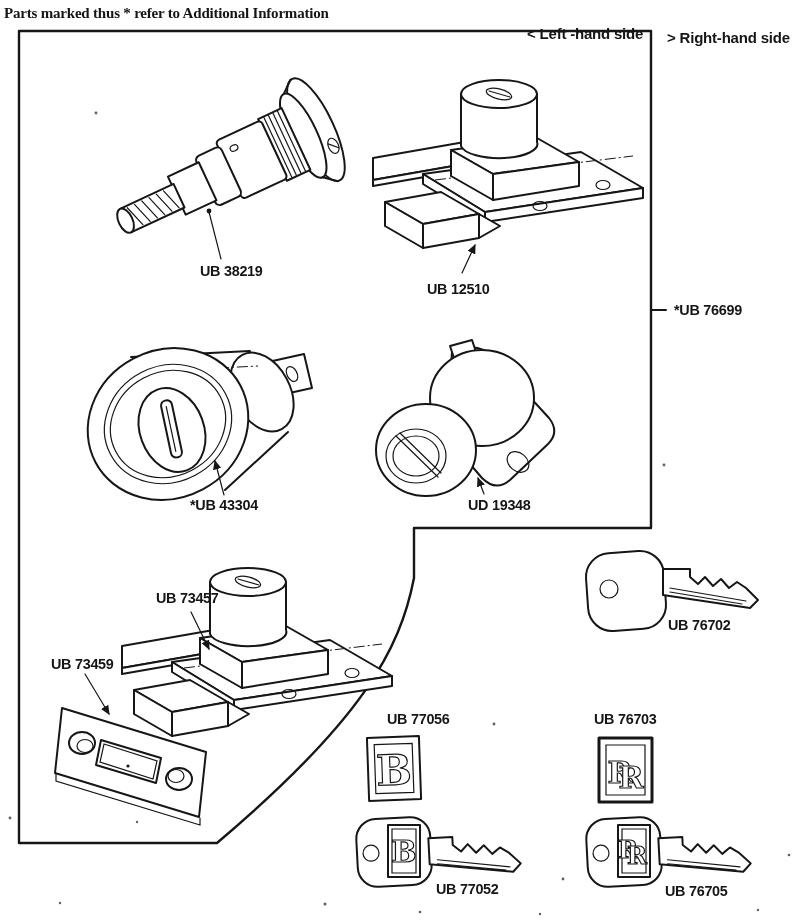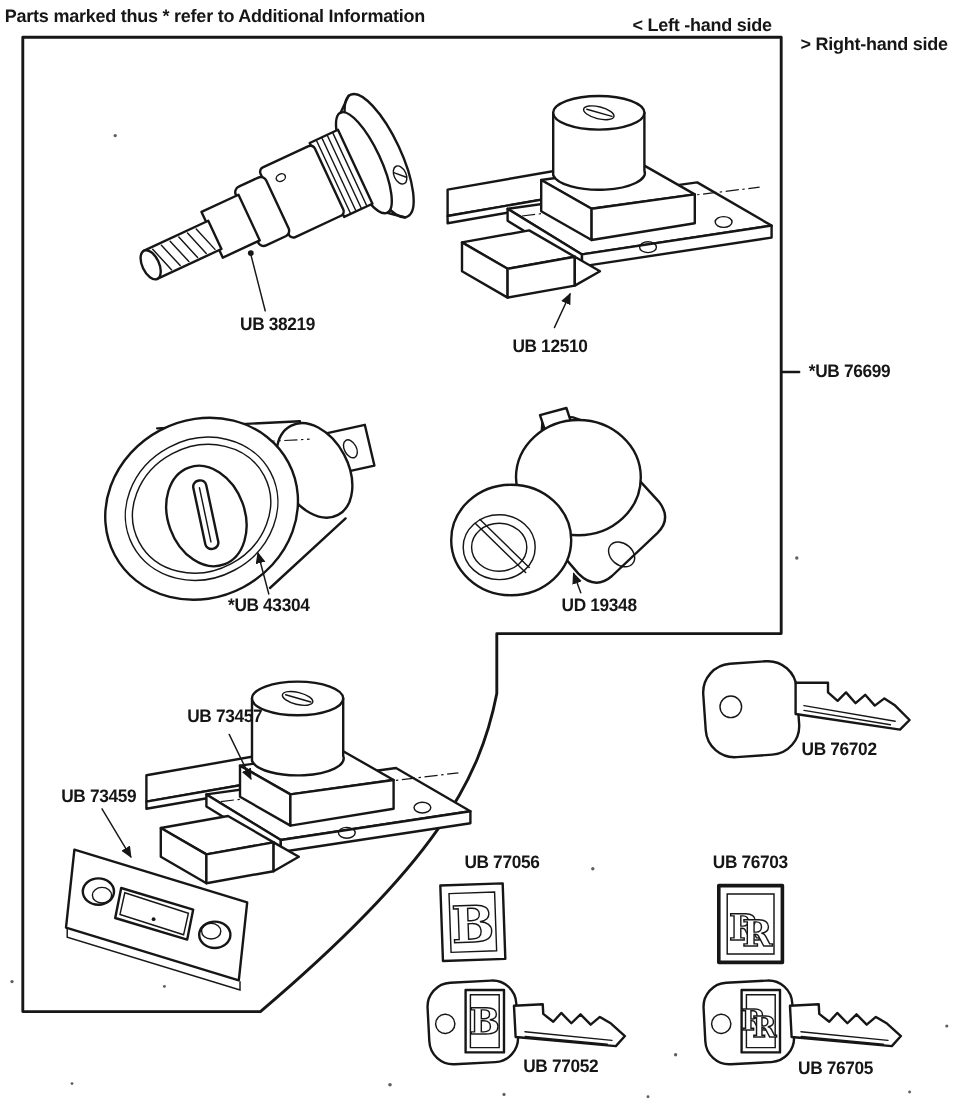--- a/index.html
+++ b/index.html
@@ -16,22 +16,22 @@
   .dash{stroke:#161616;fill:none;stroke-width:1;stroke-dasharray:11 3 2 3;}
   .glyph{font-family:"DejaVu Serif",serif;font-weight:700;fill:#ffffff;stroke:#161616;stroke-width:1.2;
          text-anchor:middle;}
   .speck{fill:#2a2a2a;stroke:none;opacity:.75;}
 </style>
 </head>
 <body>
 
 <div id="page">
 
-  <div class="hdr" style="left:4px;top:5px;">Parts marked thus * refer to Additional Information</div>
-  <div class="hdr" style="left:527px;top:13px;">&lt; Left -hand side</div>
+  <div class="hdr" style="left:4px;top:5px;font-family:Liberation Serif, serif;">Parts marked thus * refer to Additional Information</div>
+  <div class="hdr" style="left:527px;top:25px;">&lt; Left -hand side</div>
   <div class="hdr" style="left:667px;top:7px;margin-top:22px;">&gt; Right-hand side</div>
 
   <svg width="800" height="921" viewBox="0 0 800 921">
     <defs>
       <marker id="arr" markerWidth="9" markerHeight="8" refX="7" refY="3.5" orient="auto">
         <path d="M0,0 L8,3.5 L0,7 Z" fill="#161616"></path>
       </marker>
 
       <g id="cablock">
 

